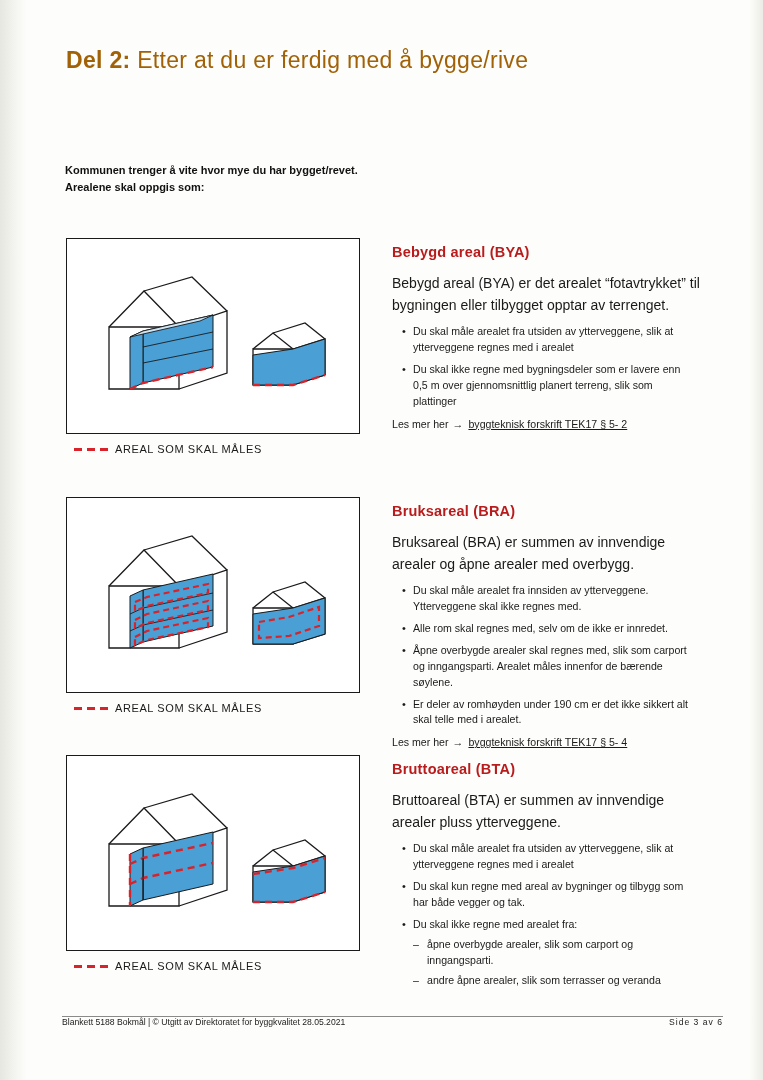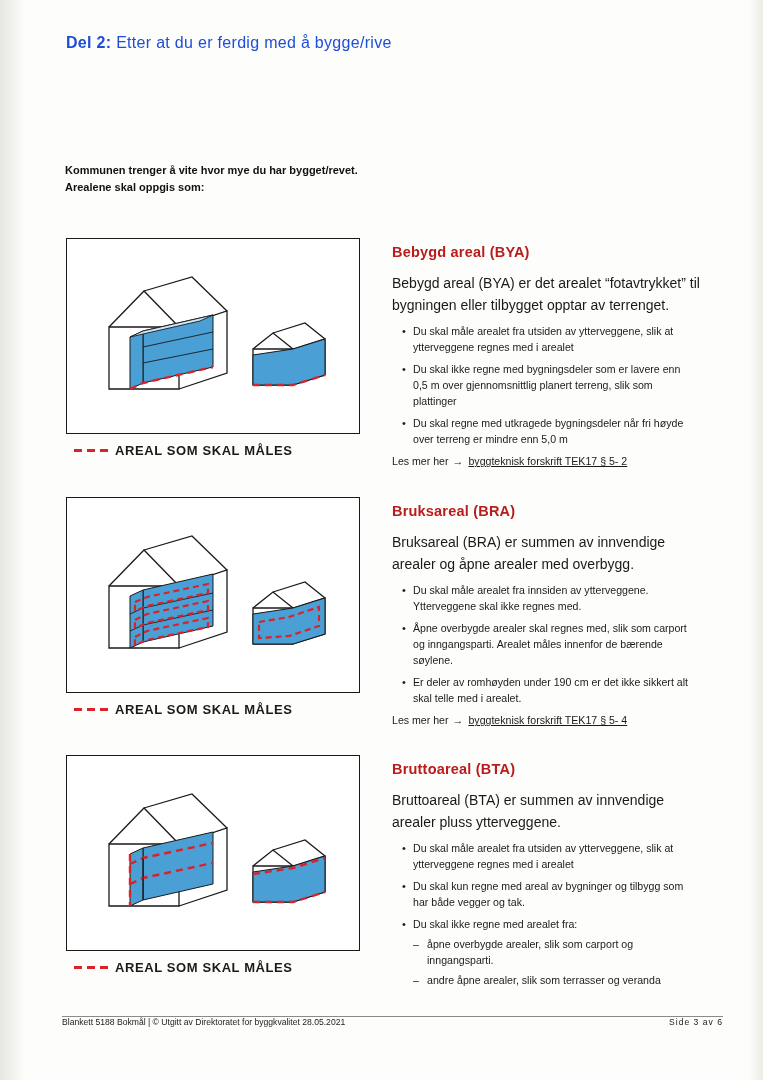--- a/index.html
+++ b/index.html
@@ -40,25 +40,25 @@
   }
   .content {
     position: absolute;
     left: 62px;
     top: 0;
     width: 640px;
     height: 1080px;
   }
   .doc-title {
     position: absolute;
-    top: 34px;
+    top: 47px;
     left: 4px;
-    font-size: 16px;
+    font-size: 23px;
     letter-spacing: 0.3px;
-    color: #1d4ed8;
+    color: #a16207;
     white-space: nowrap;
   }
   .doc-title .strong {
     font-weight: bold;
   }
   .intro {
     position: absolute;
     top: 162px;
     left: 3px;
     font-size: 11px;
@@ -97,24 +97,23 @@
     gap: 7px;
     padding-left: 8px;
   }
   .legend-dash {
     display: inline-block;
     width: 34px;
     height: 3px;
     background: repeating-linear-gradient(to right, #d8232a 0 8px, transparent 8px 13px);
   }
   .legend-text {
-    font-size: 13px;
+    font-size: 11px;
     letter-spacing: 0.6px;
     color: #1a1a1a;
-    font-weight: bold;
   }
 
   .text-col {
     position: absolute;
     left: 330px;
     top: 0;
     width: 312px;
   }
   .sec-title {
     font-size: 14.5px;
@@ -258,21 +257,20 @@
           <span class="legend-text">AREAL SOM SKAL MÅLES</span>
         </div>
       </div>
 
       <div class="text-col">
         <div class="sec-title">Bebygd areal (BYA)</div>
         <div class="sec-lead">Bebygd areal (BYA) er det arealet “fotavtrykket” til bygningen eller tilbygget opptar av terrenget.</div>
         <ul class="bullets">
           <li>Du skal måle arealet fra utsiden av ytterveggene, slik at ytterveggene regnes med i arealet</li>
           <li>Du skal ikke regne med bygningsdeler som er lavere enn 0,5 m over gjennomsnittlig planert terreng, slik som plattinger</li>
-          <li>Du skal regne med utkragede bygningsdeler når fri høyde over terreng er mindre enn 5,0 m</li>
         </ul>
         <div class="readmore">
           <span>Les mer her</span>
           <span class="arrow">→</span>
           <a class="link" href="#">byggteknisk forskrift TEK17 § 5- 2</a>
         </div>
       </div>
     </div>
 
     <div class="section sec2">
@@ -320,20 +318,21 @@
           <span class="legend-dash"></span>
           <span class="legend-text">AREAL SOM SKAL MÅLES</span>
         </div>
       </div>
 
       <div class="text-col">
         <div class="sec-title">Bruksareal (BRA)</div>
         <div class="sec-lead">Bruksareal (BRA) er summen av innvendige arealer og åpne arealer med overbygg.</div>
         <ul class="bullets">
           <li>Du skal måle arealet fra innsiden av ytterveggene. Ytterveggene skal ikke regnes med.</li>
+          <li>Alle rom skal regnes med, selv om de ikke er innredet.</li>
           <li>Åpne overbygde arealer skal regnes med, slik som carport og inngangsparti. Arealet måles innenfor de bærende søylene.</li>
           <li>Er deler av romhøyden under 190 cm er det ikke sikkert alt skal telle med i arealet.</li>
         </ul>
         <div class="readmore">
           <span>Les mer her</span>
           <span class="arrow">→</span>
           <a class="link" href="#">byggteknisk forskrift TEK17 § 5- 4</a>
         </div>
       </div>
     </div>

